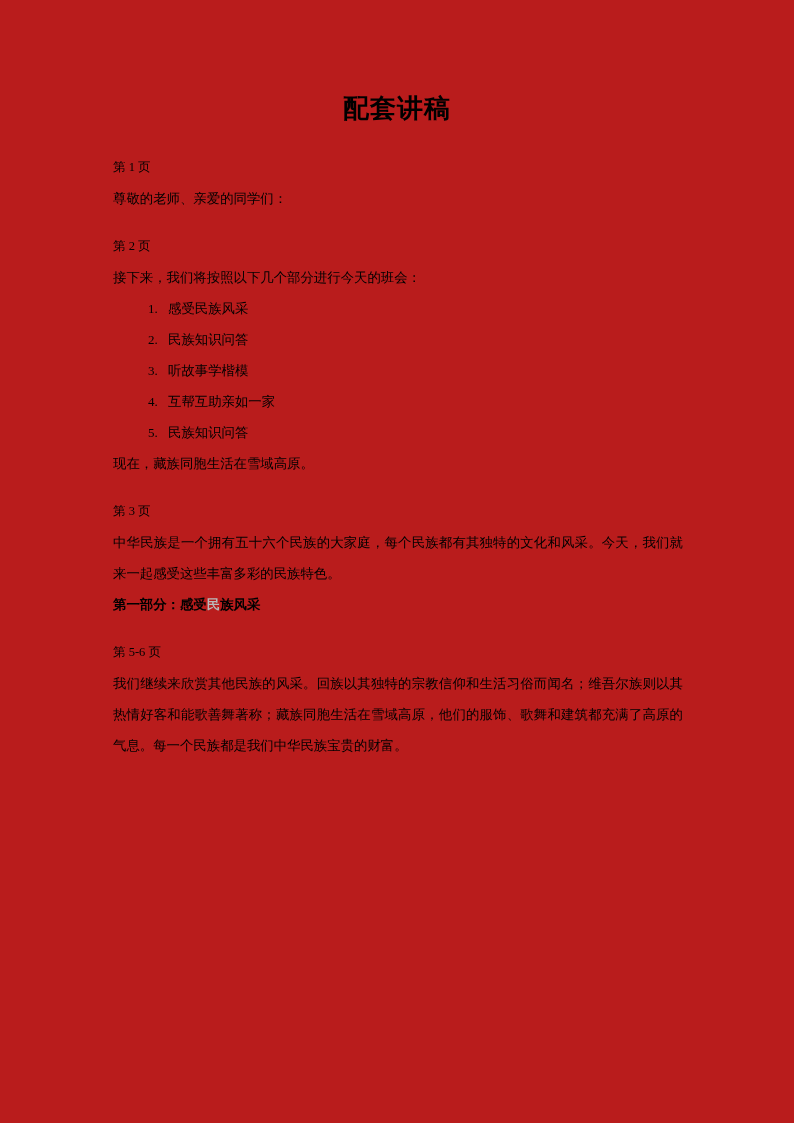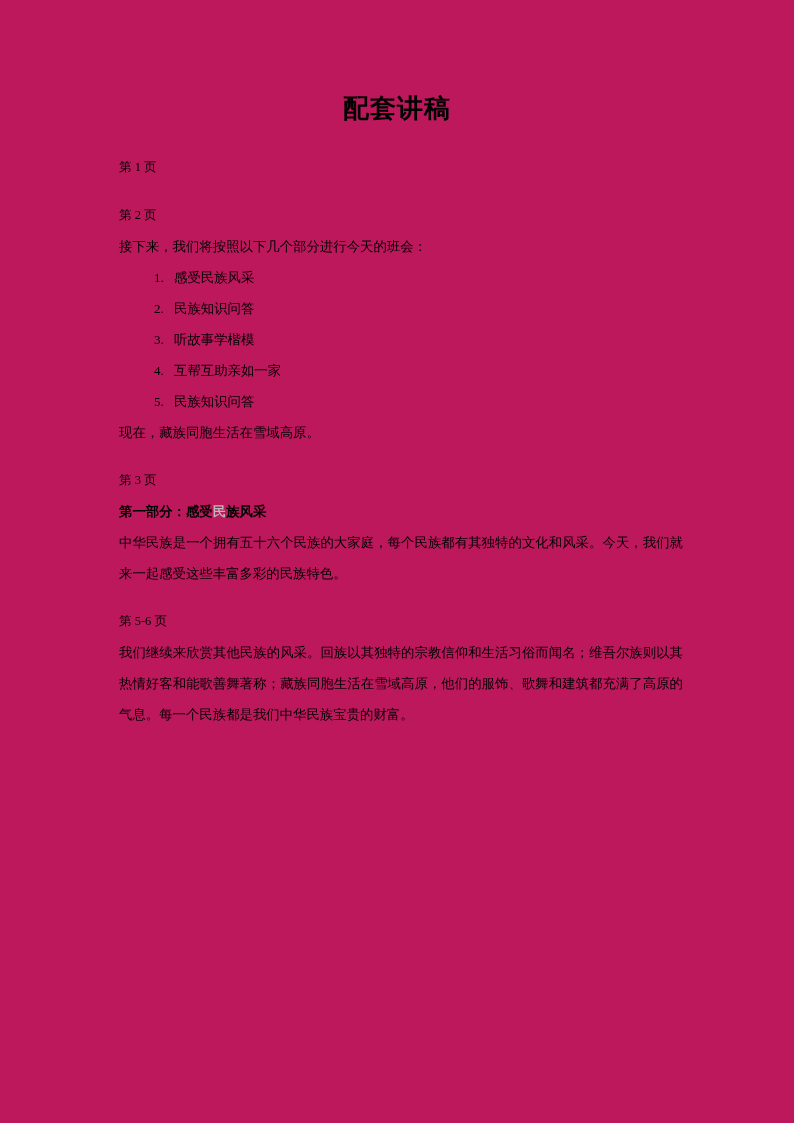--- a/index.html
+++ b/index.html
@@ -13,21 +13,21 @@
     font-family: "Liberation Serif", "DejaVu Serif", serif;
     color: #000000;
     -webkit-font-smoothing: none;
   }
   .page {
     position: relative;
     width: 794px;
     height: 1123px;
     box-sizing: border-box;
     padding: 0;
-    background: #be185d;
+    background: #b91c1c;
     overflow: hidden;
   }
   .doc-title {
     position: absolute;
     top: 92px;
     left: 0;
     width: 794px;
     text-align: center;
     font-family: "Liberation Serif", "DejaVu Serif", serif;
     font-size: 26px;
@@ -36,21 +36,21 @@
     letter-spacing: 1px;
     color: #000000;
   }
   .content {
     position: absolute;
     top: 152px;
     left: 113px;
     width: 570px;
   }
   .section {
-    margin: 0 0 17px 6px;
+    margin: 0 0 17px 0;
   }
   .page-label {
     font-family: "Liberation Serif", "DejaVu Serif", serif;
     font-size: 12.5px;
     line-height: 31px;
     color: #000000;
     white-space: nowrap;
   }
   .para {
     font-family: "Liberation Sans", "DejaVu Sans", sans-serif;
@@ -94,20 +94,21 @@
 <body>
 
 <div class="page">
 
   <div class="doc-title">配套讲稿</div>
 
   <div class="content">
 
     <div class="section">
       <div class="page-label">第 1 页</div>
+      <p class="para">尊敬的老师、亲爱的同学们：</p>
     </div>
 
     <div class="section">
       <div class="page-label">第 2 页</div>
       <p class="para">接下来，我们将按照以下几个部分进行今天的班会：</p>
       <ol class="agenda">
         <li>
           <span class="num">1.</span>
           <span>感受民族风采</span>
         </li>
@@ -126,22 +127,22 @@
         <li>
           <span class="num">5.</span>
           <span>民族知识问答</span>
         </li>
       </ol>
       <p class="para">现在，藏族同胞生活在雪域高原。</p>
     </div>
 
     <div class="section">
       <div class="page-label">第 3 页</div>
+      <p class="para">中华民族是一个拥有五十六个民族的大家庭，每个民族都有其独特的文化和风采。今天，我们就来一起感受这些丰富多彩的民族特色。</p>
       <p class="para bold"><span>第一部分：感受</span><span class="tinted">民</span><span>族风采</span></p>
-      <p class="para">中华民族是一个拥有五十六个民族的大家庭，每个民族都有其独特的文化和风采。今天，我们就来一起感受这些丰富多彩的民族特色。</p>
     </div>
 
 
     <div class="section">
       <div class="page-label">第 5-6 页</div>
       <p class="para">我们继续来欣赏其他民族的风采。回族以其独特的宗教信仰和生活习俗而闻名；维吾尔族则以其热情好客和能歌善舞著称；藏族同胞生活在雪域高原，他们的服饰、歌舞和建筑都充满了高原的气息。每一个民族都是我们中华民族宝贵的财富。</p>
     </div>
 
   </div>
 </div>

